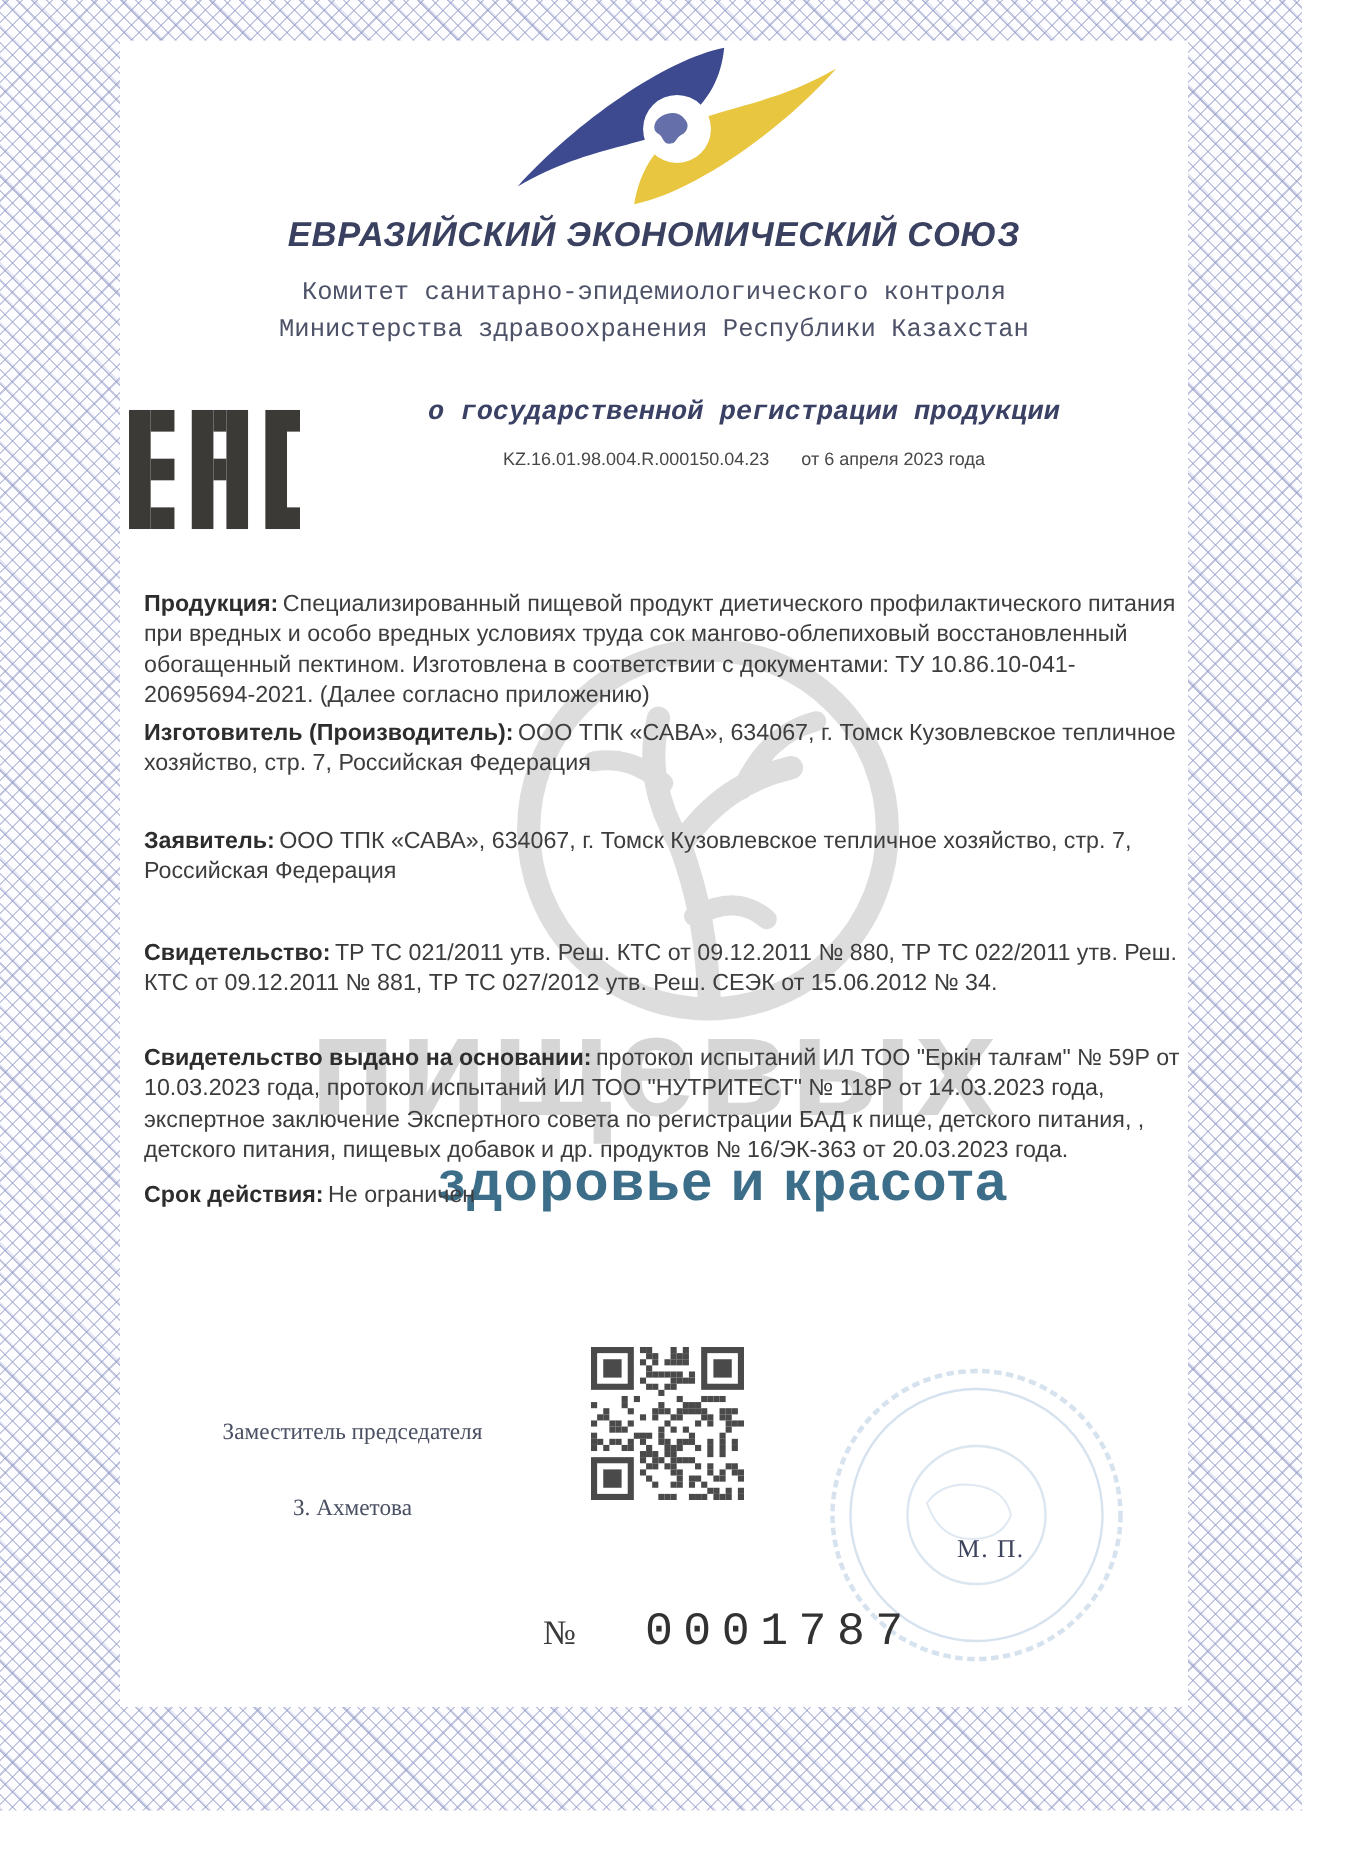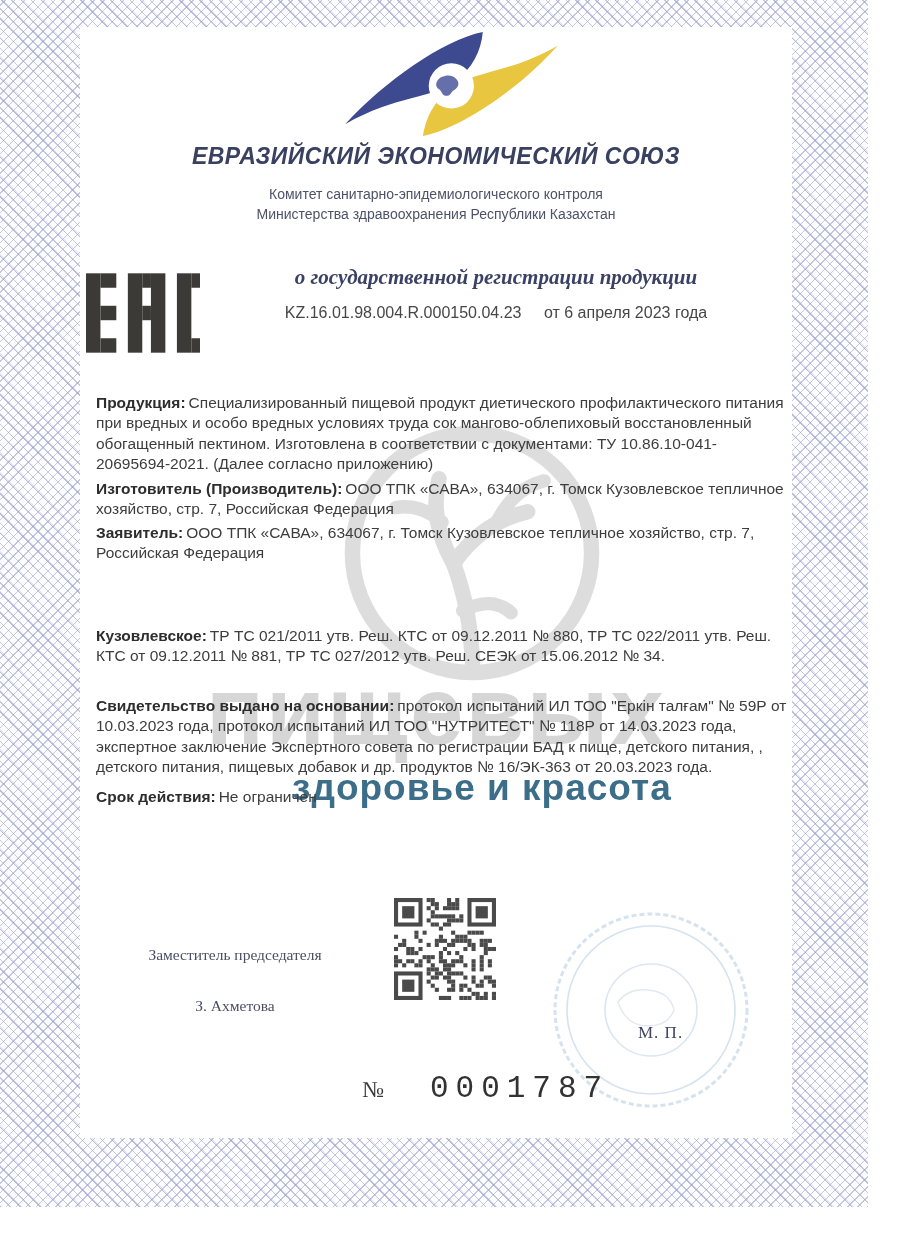--- a/index.html
+++ b/index.html
@@ -22,42 +22,42 @@
   }
   
   .logo{position:absolute;top:2px;left:50%;transform:translateX(-46%);width:236px;height:110px;}
   .org-title{
     position:absolute;top:116px;left:0;width:100%;text-align:center;
     font-family:Liberation Sans, sans-serif;font-weight:bold;font-style:italic;
     font-size:23px;color:#394060;letter-spacing:.5px;
   }
   .org-sub{
     position:absolute;top:157px;left:0;width:100%;text-align:center;
-    font-family:Liberation Sans, sans-serif;font-size:14px;color:#4d5268;line-height:1.45;
+    font-family:Liberation Mono, monospace;font-size:17px;color:#4d5268;line-height:1.45;
   }
   
   .eac{position:absolute;left:6px;top:230px;width:114px;height:112px;}
   .title-wrap{position:absolute;left:124px;right:4px;top:234px;text-align:center;}
   .title-main{
     font-family:"Liberation Serif",serif;font-weight:bold;font-style:italic;
     font-size:38px;color:#333b62;letter-spacing:1.5px;margin:0;line-height:1.05;
   }
   .title-sub{
-    font-family:Liberation Serif, serif;font-weight:bold;font-style:italic;
-    font-size:21px;color:#3a4164;margin:4px 0 0 0;text-align:center;
-  }
-  .reg-line{margin-top:14px;font-size:16px;color:#474747;}
+    font-family:Liberation Mono, monospace;font-weight:bold;font-style:italic;
+    font-size:18px;color:#3a4164;margin:4px 0 0 0;text-align:center;
+  }
+  .reg-line{margin-top:14px;font-size:12px;color:#474747;}
   .reg-line .num{margin-right:18px;}
   
   .field{
     position:absolute;left:16px;width:692px;font-size:15.5px;line-height:1.32;
     color:#3d3d3d;z-index:3;
   }
   .field b{color:#2d2d2d;margin-right:3px;}
-  .f0{top:366px}.f1{top:452px}.f2{top:496px}.f3{top:599px}.f4{top:669px}.f5{top:760px}
+  .f0{top:366px}.f1{top:452px}.f2{top:524px}.f3{top:599px}.f4{top:669px}.f5{top:760px}
   
   .wm-tree{position:absolute;left:258px;top:392px;width:268px;height:268px;opacity:.55;z-index:1;}
   .wm-brand{
     position:absolute;left:0;top:636px;width:100%;text-align:center;z-index:2;
     font-size:96px;font-weight:bold;letter-spacing:2px;color:#bdbdbd;opacity:.62;line-height:1;
   }
   .wm-tagline{
     position:absolute;left:212px;top:740px;z-index:2;
     font-size:37px;font-weight:bold;color:#0c4a6e;opacity:.8;letter-spacing:1px;
   }
@@ -141,21 +141,21 @@
   <div class="field f0">
     <b>Продукция:</b><span>Специализированный пищевой продукт диетического профилактического питания при вредных и особо вредных условиях труда сок мангово-облепиховый восстановленный обогащенный пектином. Изготовлена в соответствии с документами: ТУ 10.86.10-041-20695694-2021. (Далее согласно приложению)</span>
   </div>
   <div class="field f1">
     <b>Изготовитель (Производитель):</b><span>ООО ТПК «САВА», 634067, г. Томск Кузовлевское тепличное хозяйство, стр. 7, Российская Федерация</span>
   </div>
   <div class="field f2">
     <b>Заявитель:</b><span>ООО ТПК «САВА», 634067, г. Томск Кузовлевское тепличное хозяйство, стр. 7, Российская Федерация</span>
   </div>
   <div class="field f3">
-    <b>Кузовлевское:</b><span>ТР ТС 021/2011 утв. Реш. КТС от 09.12.2011 № 880, ТР ТС 022/2011 утв. Реш. КТС от 09.12.2011 № 881, ТР ТС 027/2012 утв. Реш. СЕЭК от 15.06.2012 № 34.</span>
+    <b>Свидетельство:</b><span>ТР ТС 021/2011 утв. Реш. КТС от 09.12.2011 № 880, ТР ТС 022/2011 утв. Реш. КТС от 09.12.2011 № 881, ТР ТС 027/2012 утв. Реш. СЕЭК от 15.06.2012 № 34.</span>
   </div>
   <div class="field f4">
     <b>Свидетельство выдано на основании:</b><span>протокол испытаний ИЛ ТОО "Еркін талғам" № 59Р от 10.03.2023 года, протокол испытаний ИЛ ТОО "НУТРИТЕСТ" № 118Р от 14.03.2023 года, экспертное заключение Экспертного совета по регистрации БАД к пище, детского питания, , детского питания, пищевых добавок и др. продуктов № 16/ЭК-363 от 20.03.2023 года.</span>
   </div>
   <div class="field f5">
     <b>Срок действия:</b><span>Не ограничен</span>
   </div>
 
   <svg id="qr" class="qr" viewBox="0 0 100 100">
       <rect x="32" y="0" width="4" height="4" fill="#4a4a4a"></rect>

